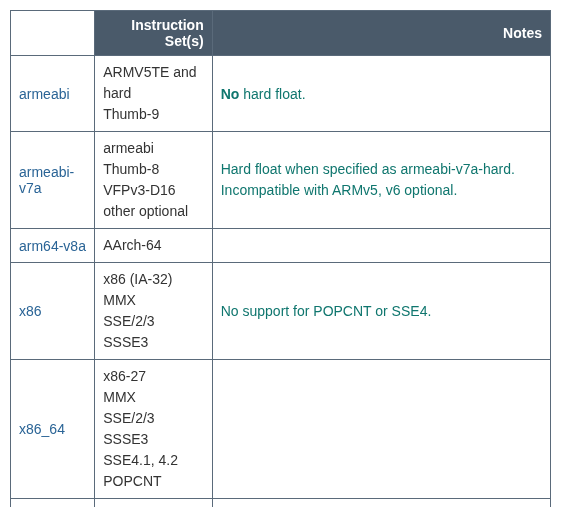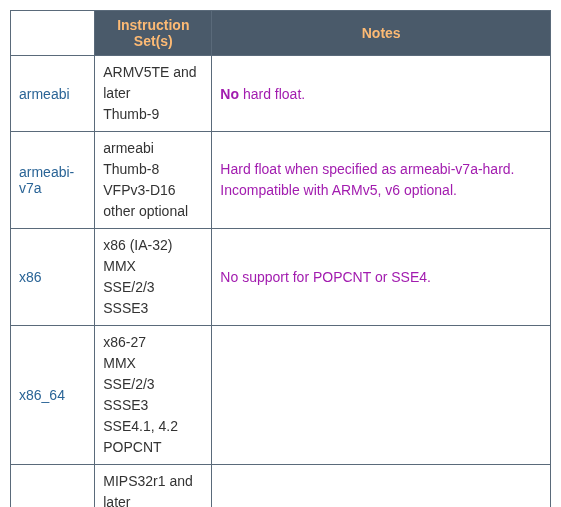--- a/index.html
+++ b/index.html
@@ -17,39 +17,39 @@
     width: 100%;
   }
   th, td {
     border: 1px solid #5a6a7a;
     padding: 6px 8px;
     vertical-align: middle;
     text-align: left;
   }
   th {
     background: #4a5a6a;
-    color: #fdba74;
+    color: #ffffff;
     font-weight: bold;
-    text-align: center;
+    text-align: right;
   }
   th.corner {
     background: #fff;
     border-top: 1px solid #5a6a7a;
     border-left: 1px solid #5a6a7a;
   }
   td.abi-cell {
     color: #2a6496;
     font-weight: 400;
   }
   td.instr-cell div,
   td.notes-cell div {
     line-height: 1.5;
   }
   td.notes-cell {
-    color: #a21caf;
+    color: #0f766e;
   }
   .container {
     position: relative;
   }
   .bold {
     font-weight: bold;
   }
 </style>
 </head>
 <body>
@@ -61,41 +61,50 @@
       <th class="corner"></th>
       <th>Instruction Set(s)</th>
       <th>Notes</th>
     </tr>
   </thead>
   <tbody>
 
     <tr>
       <td class="abi-cell"><span>armeabi</span></td>
       <td class="instr-cell">
-        <div>ARMV5TE and later</div>
+        <div>ARMV5TE and hard</div>
         <div>Thumb-9</div>
       </td>
       <td class="notes-cell">
         <span class="bold">No</span><span> hard float.</span>
       </td>
     </tr>
 
     <tr>
       <td class="abi-cell"><span>armeabi-v7a</span></td>
       <td class="instr-cell">
         <div>armeabi</div>
         <div>Thumb-8</div>
         <div>VFPv3-D16</div>
         <div>other optional</div>
       </td>
       <td class="notes-cell">
         <div>Hard float when specified as armeabi-v7a-hard. Incompatible with ARMv5, v6 optional.</div>
       </td>
     </tr>
 
+    <tr>
+      <td class="abi-cell"><span>arm64-v8a</span></td>
+      <td class="instr-cell">
+        <div>AArch-64</div>
+      </td>
+      <td class="notes-cell">
+        <div></div>
+      </td>
+    </tr>
 
     <tr>
       <td class="abi-cell"><span>x86</span></td>
       <td class="instr-cell">
         <div>x86 (IA-32)</div>
         <div>MMX</div>
         <div>SSE/2/3</div>
         <div>SSSE3</div>
       </td>
       <td class="notes-cell">

